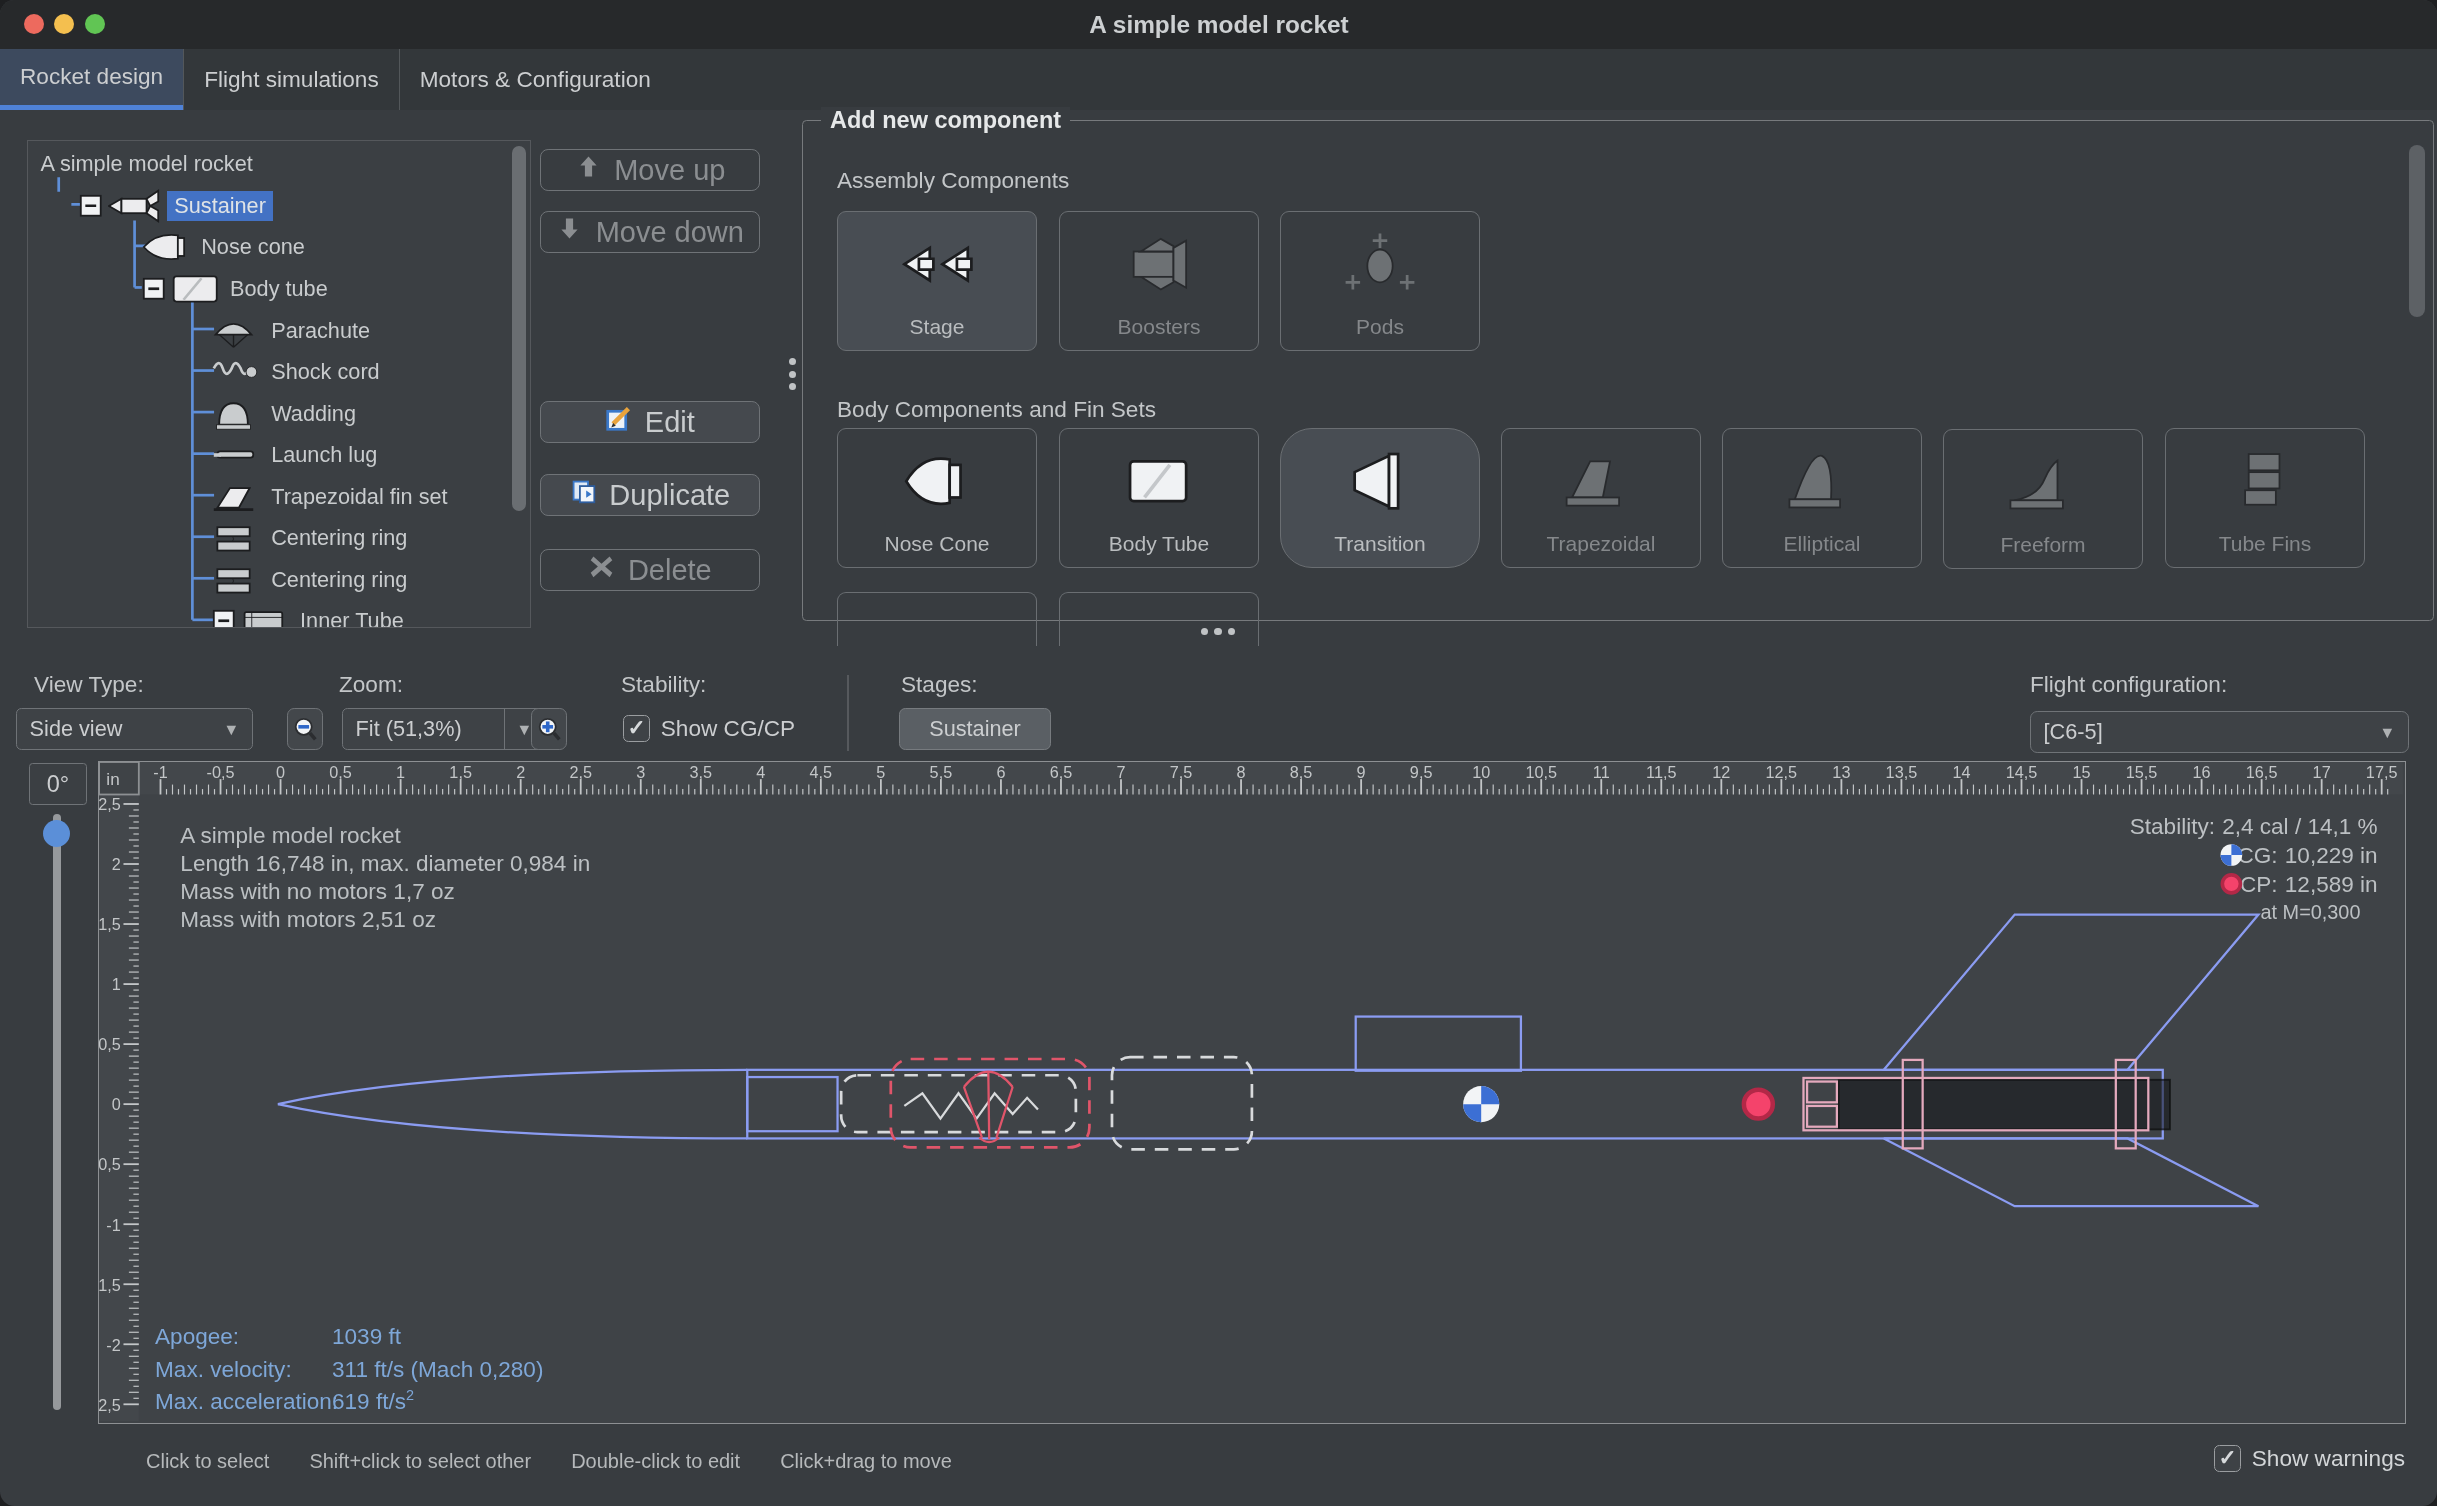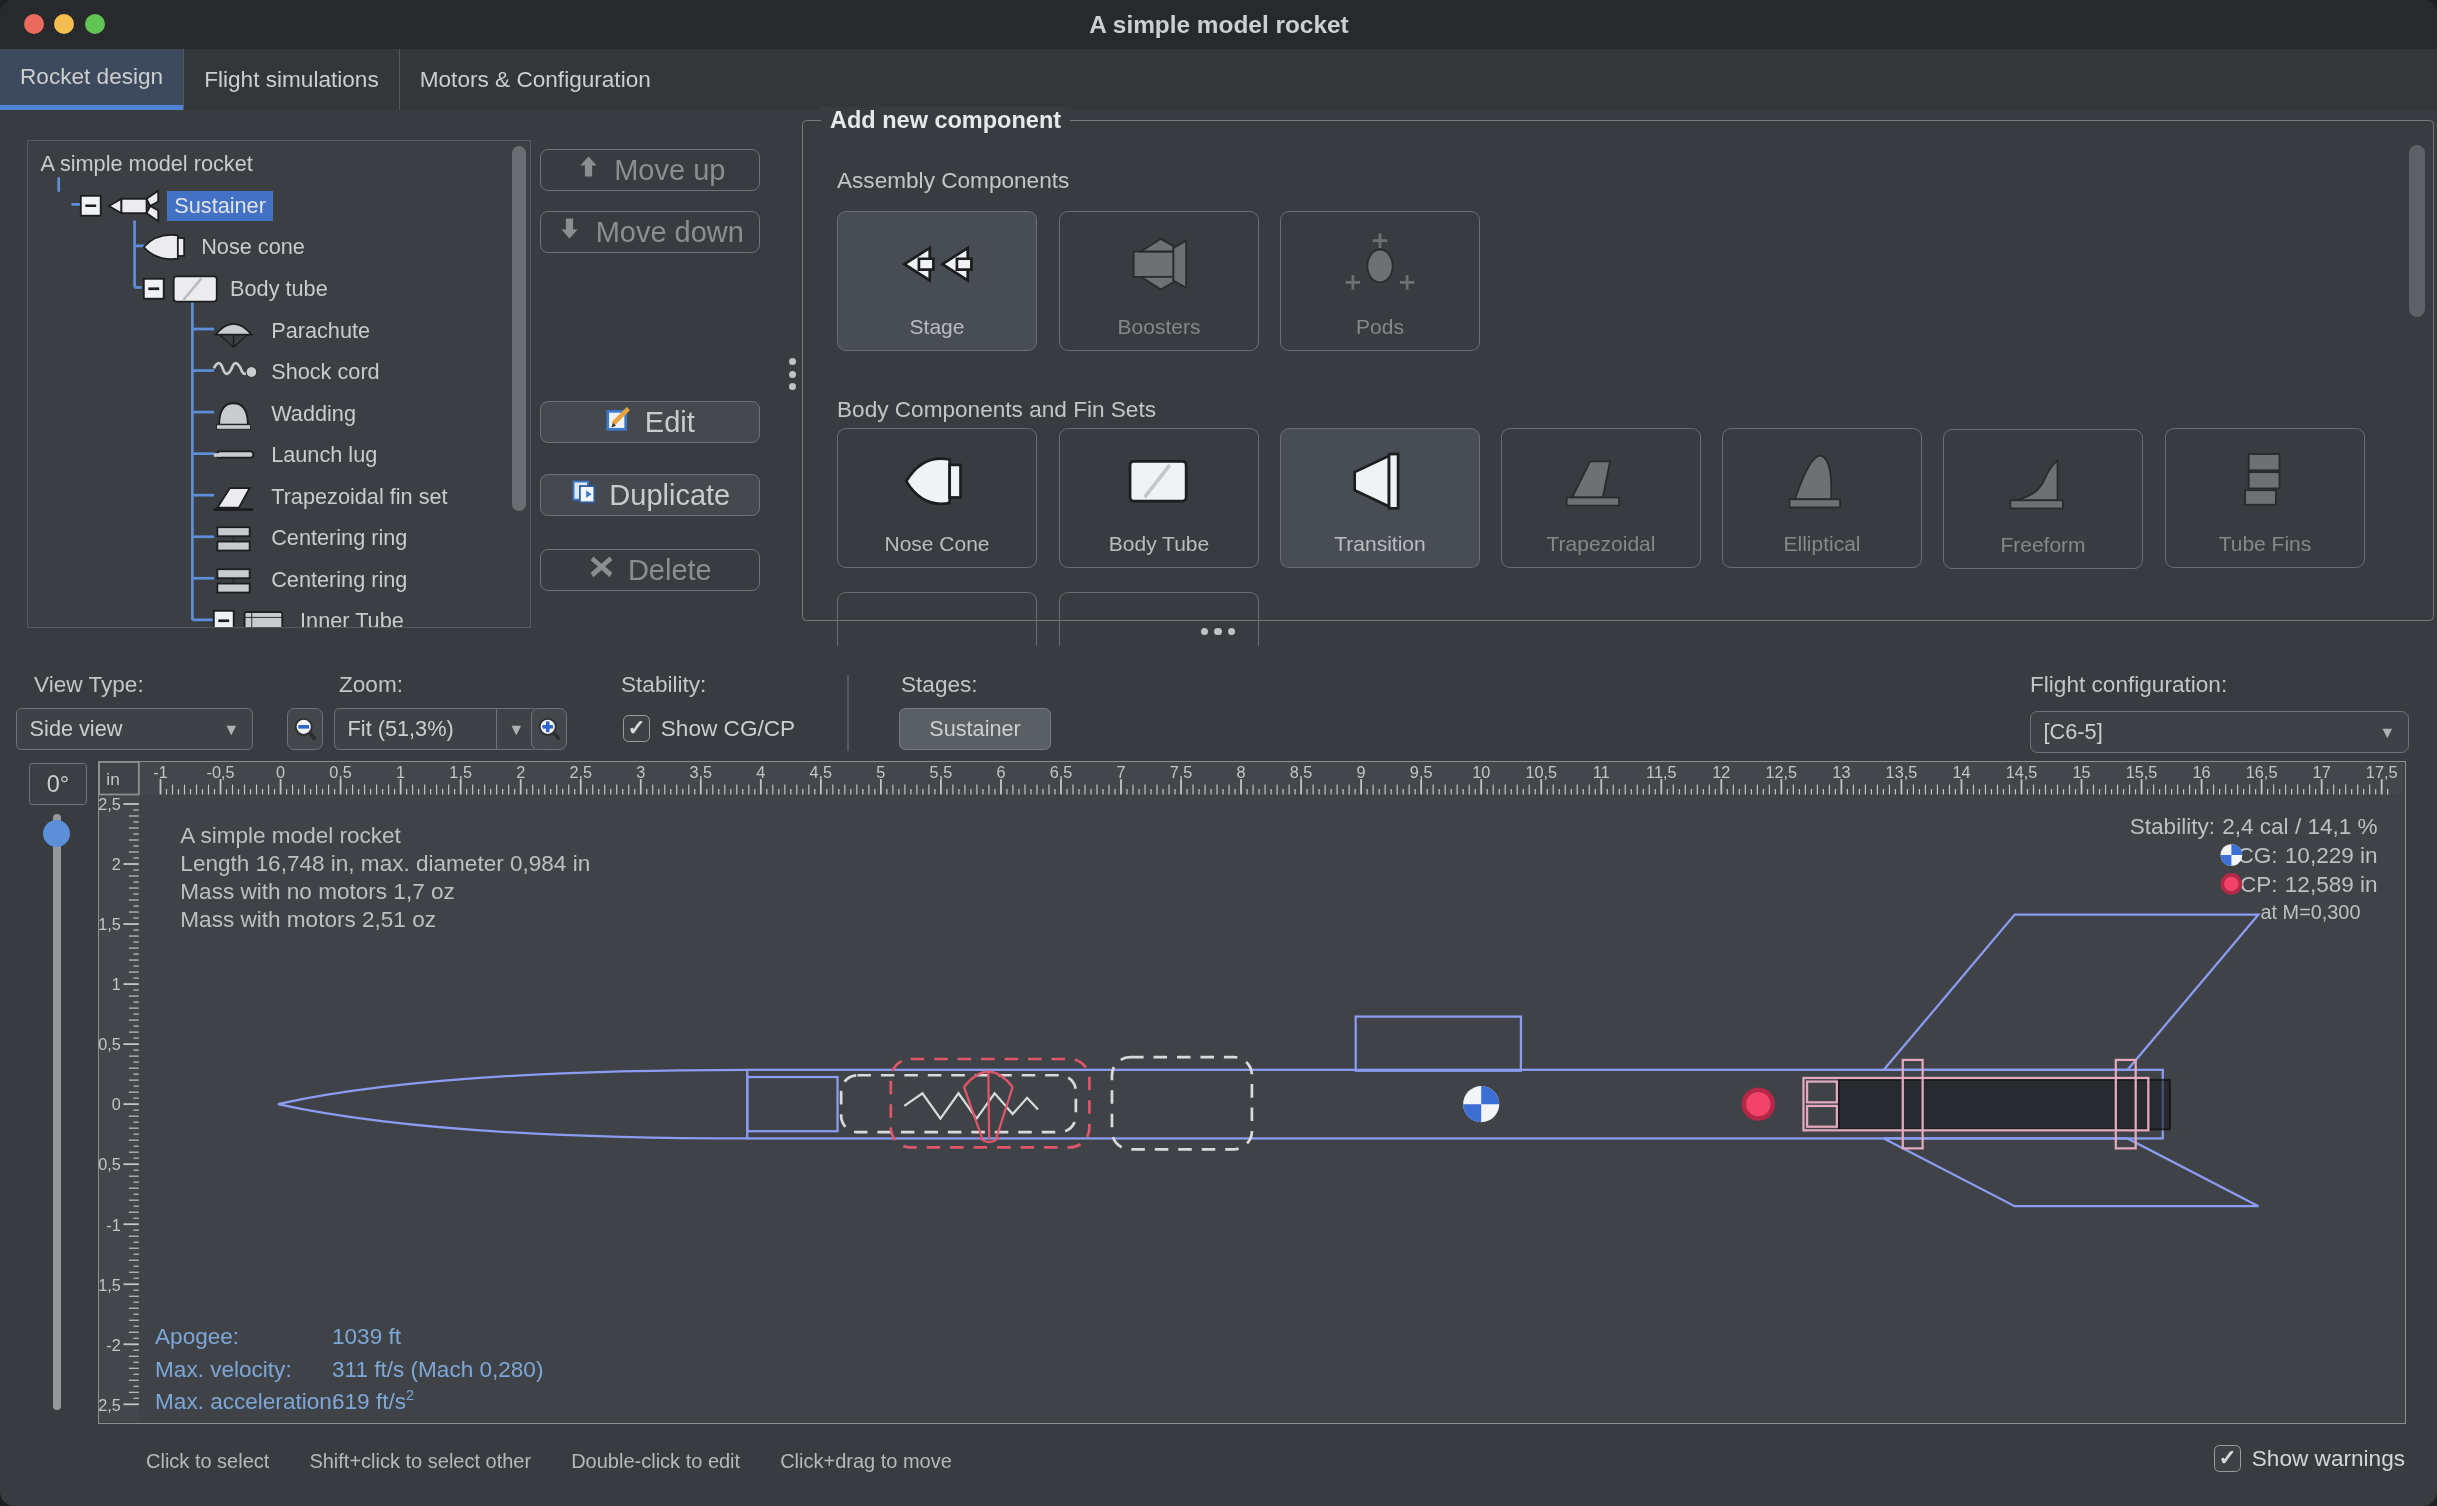--- a/index.html
+++ b/index.html
@@ -307,21 +307,21 @@
         </div>
         <div class="card" style="left: 256px; top: 307px;">
           <span class="cicon">
             <svg width="76" height="76" viewBox="0 0 84 84">
               <rect x="10" y="18" width="62" height="44" rx="4" fill="#f0f2f4" stroke="#1c1d1f" stroke-width="3"></rect>
               <line x1="26" y1="58" x2="54" y2="22" stroke="#c4c7ca" stroke-width="4"></line>
             </svg>
           </span>
           <span class="clabel">Body Tube</span>
         </div>
-        <div class="card hl" style="left: 477px; top: 307px;">
+        <div class="card hl" style="left: 477px; top: 307px; border-radius: 32px;">
           <span class="cicon">
             <svg width="76" height="76" viewBox="0 0 84 84">
               <polygon points="14,30 52,12 52,68 14,50" fill="#f0f2f4" stroke="#1c1d1f" stroke-width="3"></polygon>
               <rect x="52" y="10" width="10" height="60" fill="#f0f2f4" stroke="#1c1d1f" stroke-width="3"></rect>
             </svg>
           </span>
           <span class="clabel">Transition</span>
         </div>
         <div class="card disabled" style="left: 698px; top: 307px;">
           <span class="cicon">
@@ -388,21 +388,21 @@
   </div>
 
   <div class="tb-label" style="left:339px">Zoom:</div>
   <div class="sq-btn" style="left:287px">
     <svg width="25" height="25" viewBox="0 0 28 28">
       <circle cx="12" cy="11" r="9" fill="#f2f4f6" stroke="#2b2d30" stroke-width="2"></circle>
       <rect x="6" y="9" width="12" height="4" fill="#2d66c8"></rect>
       <line x1="19" y1="18" x2="25" y2="25" stroke="#2b2d30" stroke-width="4"></line>
     </svg>
   </div>
-  <div class="select" style="left:334px; width:204px;">
+  <div class="select" style="left:342px; width:204px;">
     <span>Fit (51,3%)</span>
     <span style="margin-left:auto;border-left:1.8px solid #6f7377;align-self:stretch;"></span>
     <span class="arrow" style="margin-left:10.8px">▼</span>
   </div>
   <div class="sq-btn" style="left:531px">
     <svg width="25" height="25" viewBox="0 0 28 28">
       <circle cx="12" cy="11" r="9" fill="#f2f4f6" stroke="#2b2d30" stroke-width="2"></circle>
       <rect x="6" y="9" width="12" height="4" fill="#2d66c8"></rect>
       <rect x="10" y="5" width="4" height="12" fill="#2d66c8"></rect>
       <line x1="19" y1="18" x2="25" y2="25" stroke="#2b2d30" stroke-width="4"></line>

